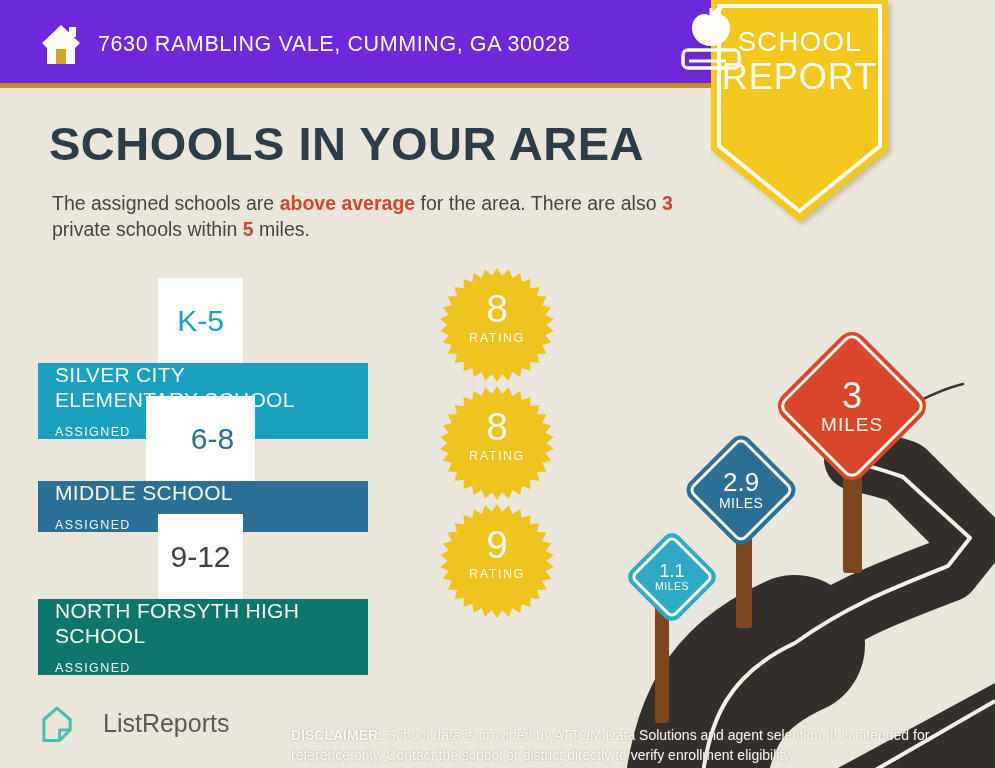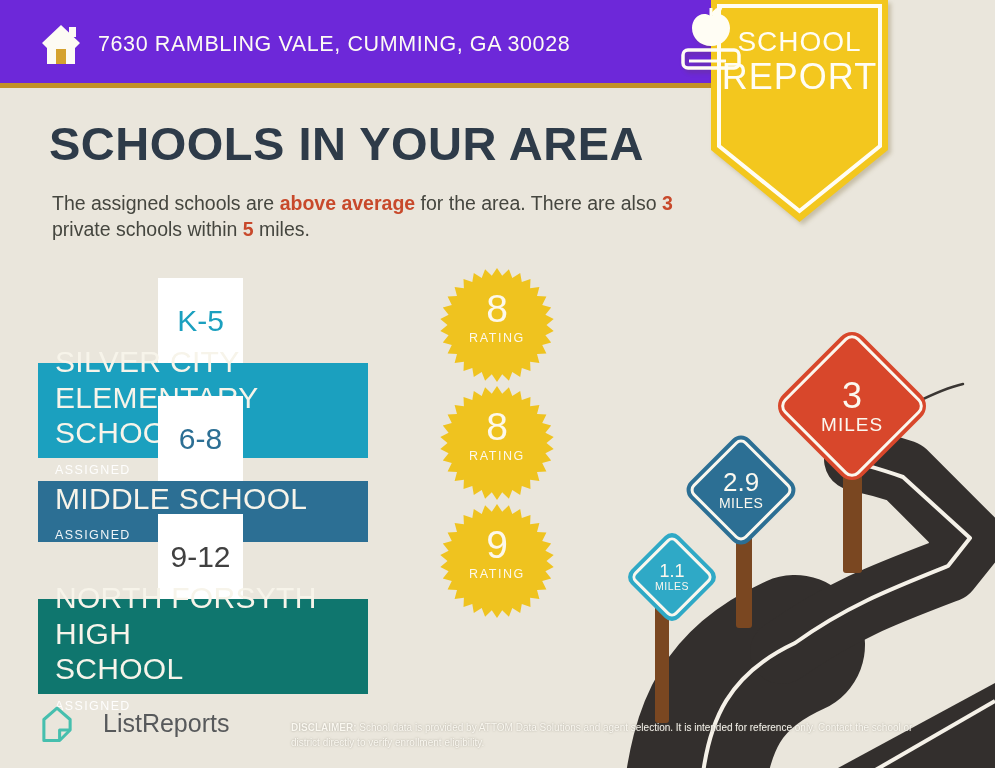--- a/index.html
+++ b/index.html
@@ -51,24 +51,24 @@
   .card{position:relative;height:95px;margin-bottom:23px;display:flex;align-items:center;flex-direction:column;}
   .grade-box{
     width:85px;height:85px;background:#FFFFFF;flex:0 0 85px;margin-right:5px;
     display:flex;align-items:center;justify-content:center;
     font-size:30px;font-weight:500;
   }
   .bar{
     width:330px;height:95px;padding-left:17px;box-sizing:border-box;
     display:flex;flex-direction:column;justify-content:center;color:#F7F4EA;
   }
-  .school-name{font-size:30px;font-weight:500;line-height:1.18;letter-spacing:.3px;}
+  .school-name{font-size:21px;font-weight:500;line-height:1.18;letter-spacing:.3px;}
   .assigned{font-size:12.5px;font-weight:500;letter-spacing:1.4px;margin-top:12px;color:rgba(255,255,255,.93);}
   .card-cyan .bar{background:#1BA0BF;} .card-cyan .grade-box{color:#1BA0BF;}
-  .card-blue .bar{background:#2C6F94;} .card-blue .grade-box{color:#2C6F94;}
+  .card-blue .bar{background:#2C6F94;} .card-blue .grade-box{color:#2C6F94;padding-left:24px;}
   .card-red  .bar{background:#0f766e;} .card-red  .grade-box{color:#404040;}
   .starburst{
     position:absolute;left:402px;top:-10px;width:114px;height:114px;
   }
   .starburst svg{position:absolute;left:0;top:0;}
   .star-text{
     position:absolute;left:0;top:0;width:114px;height:114px;box-sizing:border-box;
     display:flex;flex-direction:column;align-items:center;padding-top:21px;
     color:#FDF8EA;
   }
@@ -95,21 +95,21 @@
   .sign-blue .unit{font-size:14px;letter-spacing:.5px;}
   .sign-red{left:795px;top:349px;width:114px;height:114px;background:#D8472B;border-radius:16px;}
   .sign-red .sign-inner{border-radius:10px;}
   .sign-red .dist{font-size:36px;font-weight:500;}
   .sign-red .unit{font-size:19px;letter-spacing:1px;}
   
   .logo{position:absolute;left:36px;top:702px;display:flex;align-items:center;z-index:4;}
   .logo-text{font-size:25px;color:#57595B;margin-left:25px;font-weight:400;}
   .disclaimer{
     position:absolute;left:291px;top:711px;width:640px;z-index:4;
-    font-size:10px;line-height:1.45;color:rgba(252,250,243,.96);
+    font-size:14px;line-height:1.45;color:rgba(252,250,243,.96);
     text-shadow:0 0 2px rgba(110,104,92,.55);
   }
   .disclaimer b{font-weight:700;}
 </style>
 </head>
 <body>
 
 <svg class="road-svg" viewBox="0 0 995 768" aria-hidden="true">
 
   <path d="M 838,768 L 995,683 L 995,768 Z" fill="#332F2D"></path>

